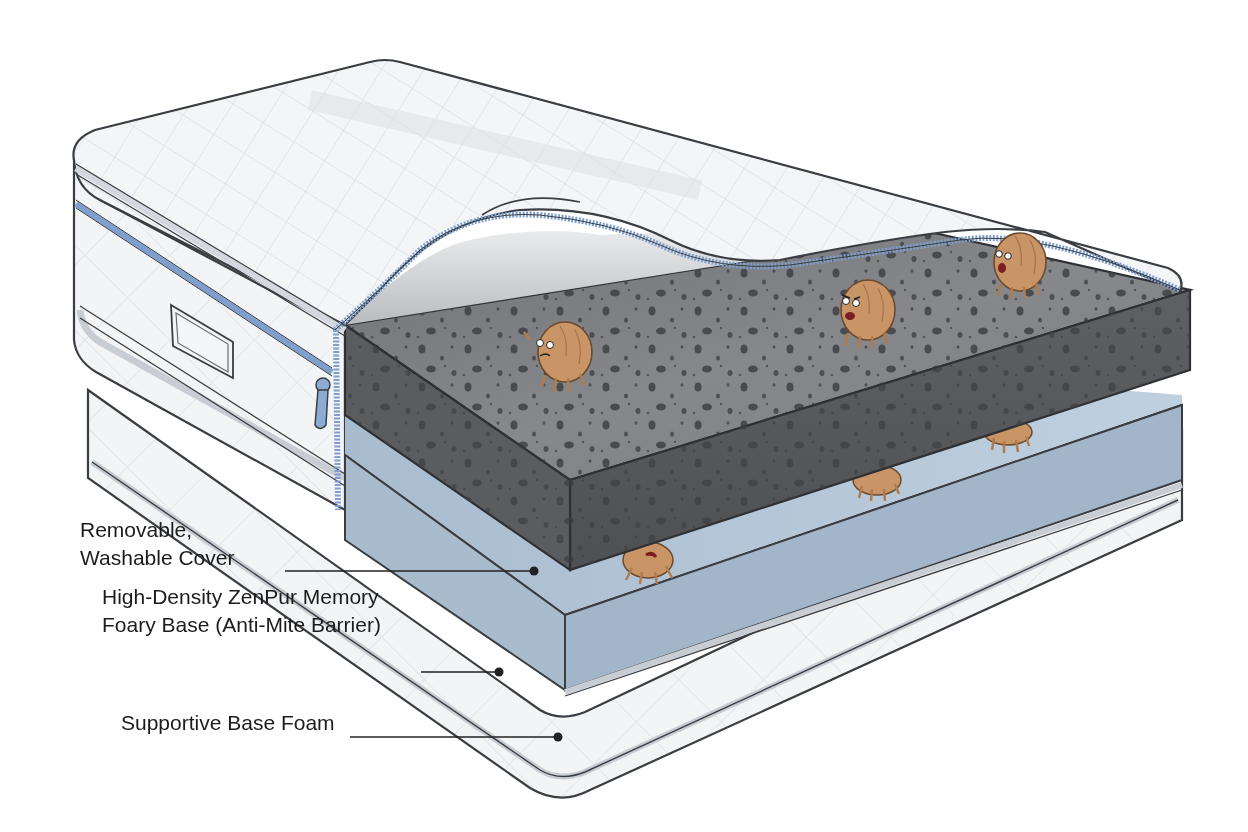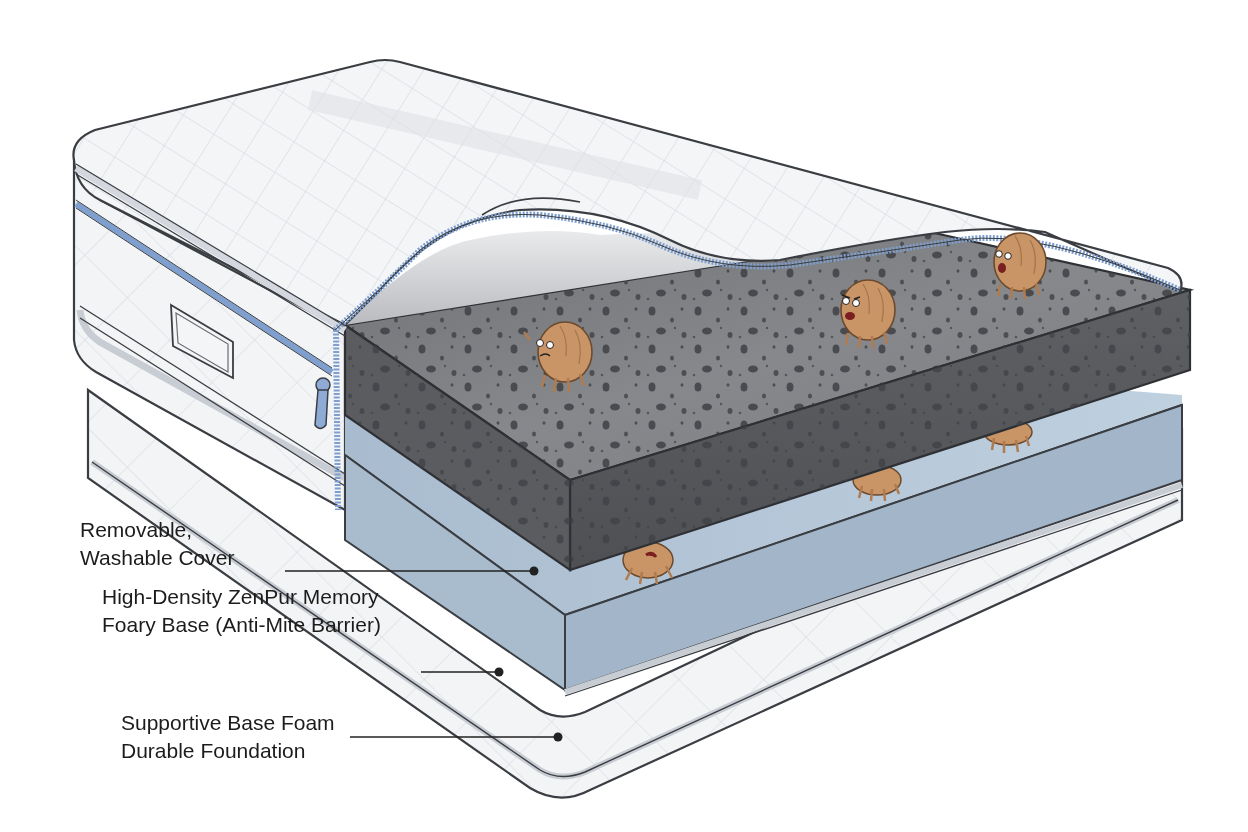--- a/index.html
+++ b/index.html
@@ -172,15 +172,14 @@
   <div class="label" style="left:80px; top:516px;">
     <span>Removable,</span>
     <span>Washable Cover</span>
   </div>
   <div class="label" style="left:80px; top:583px;margin-left:22px;">
     <span>High-Density ZenPur Memory</span>
     <span>Foary Base (Anti-Mite Barrier)</span>
   </div>
   <div class="label" style="left:96px; top:709px;margin-left:25px;">
     <span>Supportive Base Foam</span>
-    <span>Durable Foundation</span>
   </div>
 </div>
 
 </body></html>

